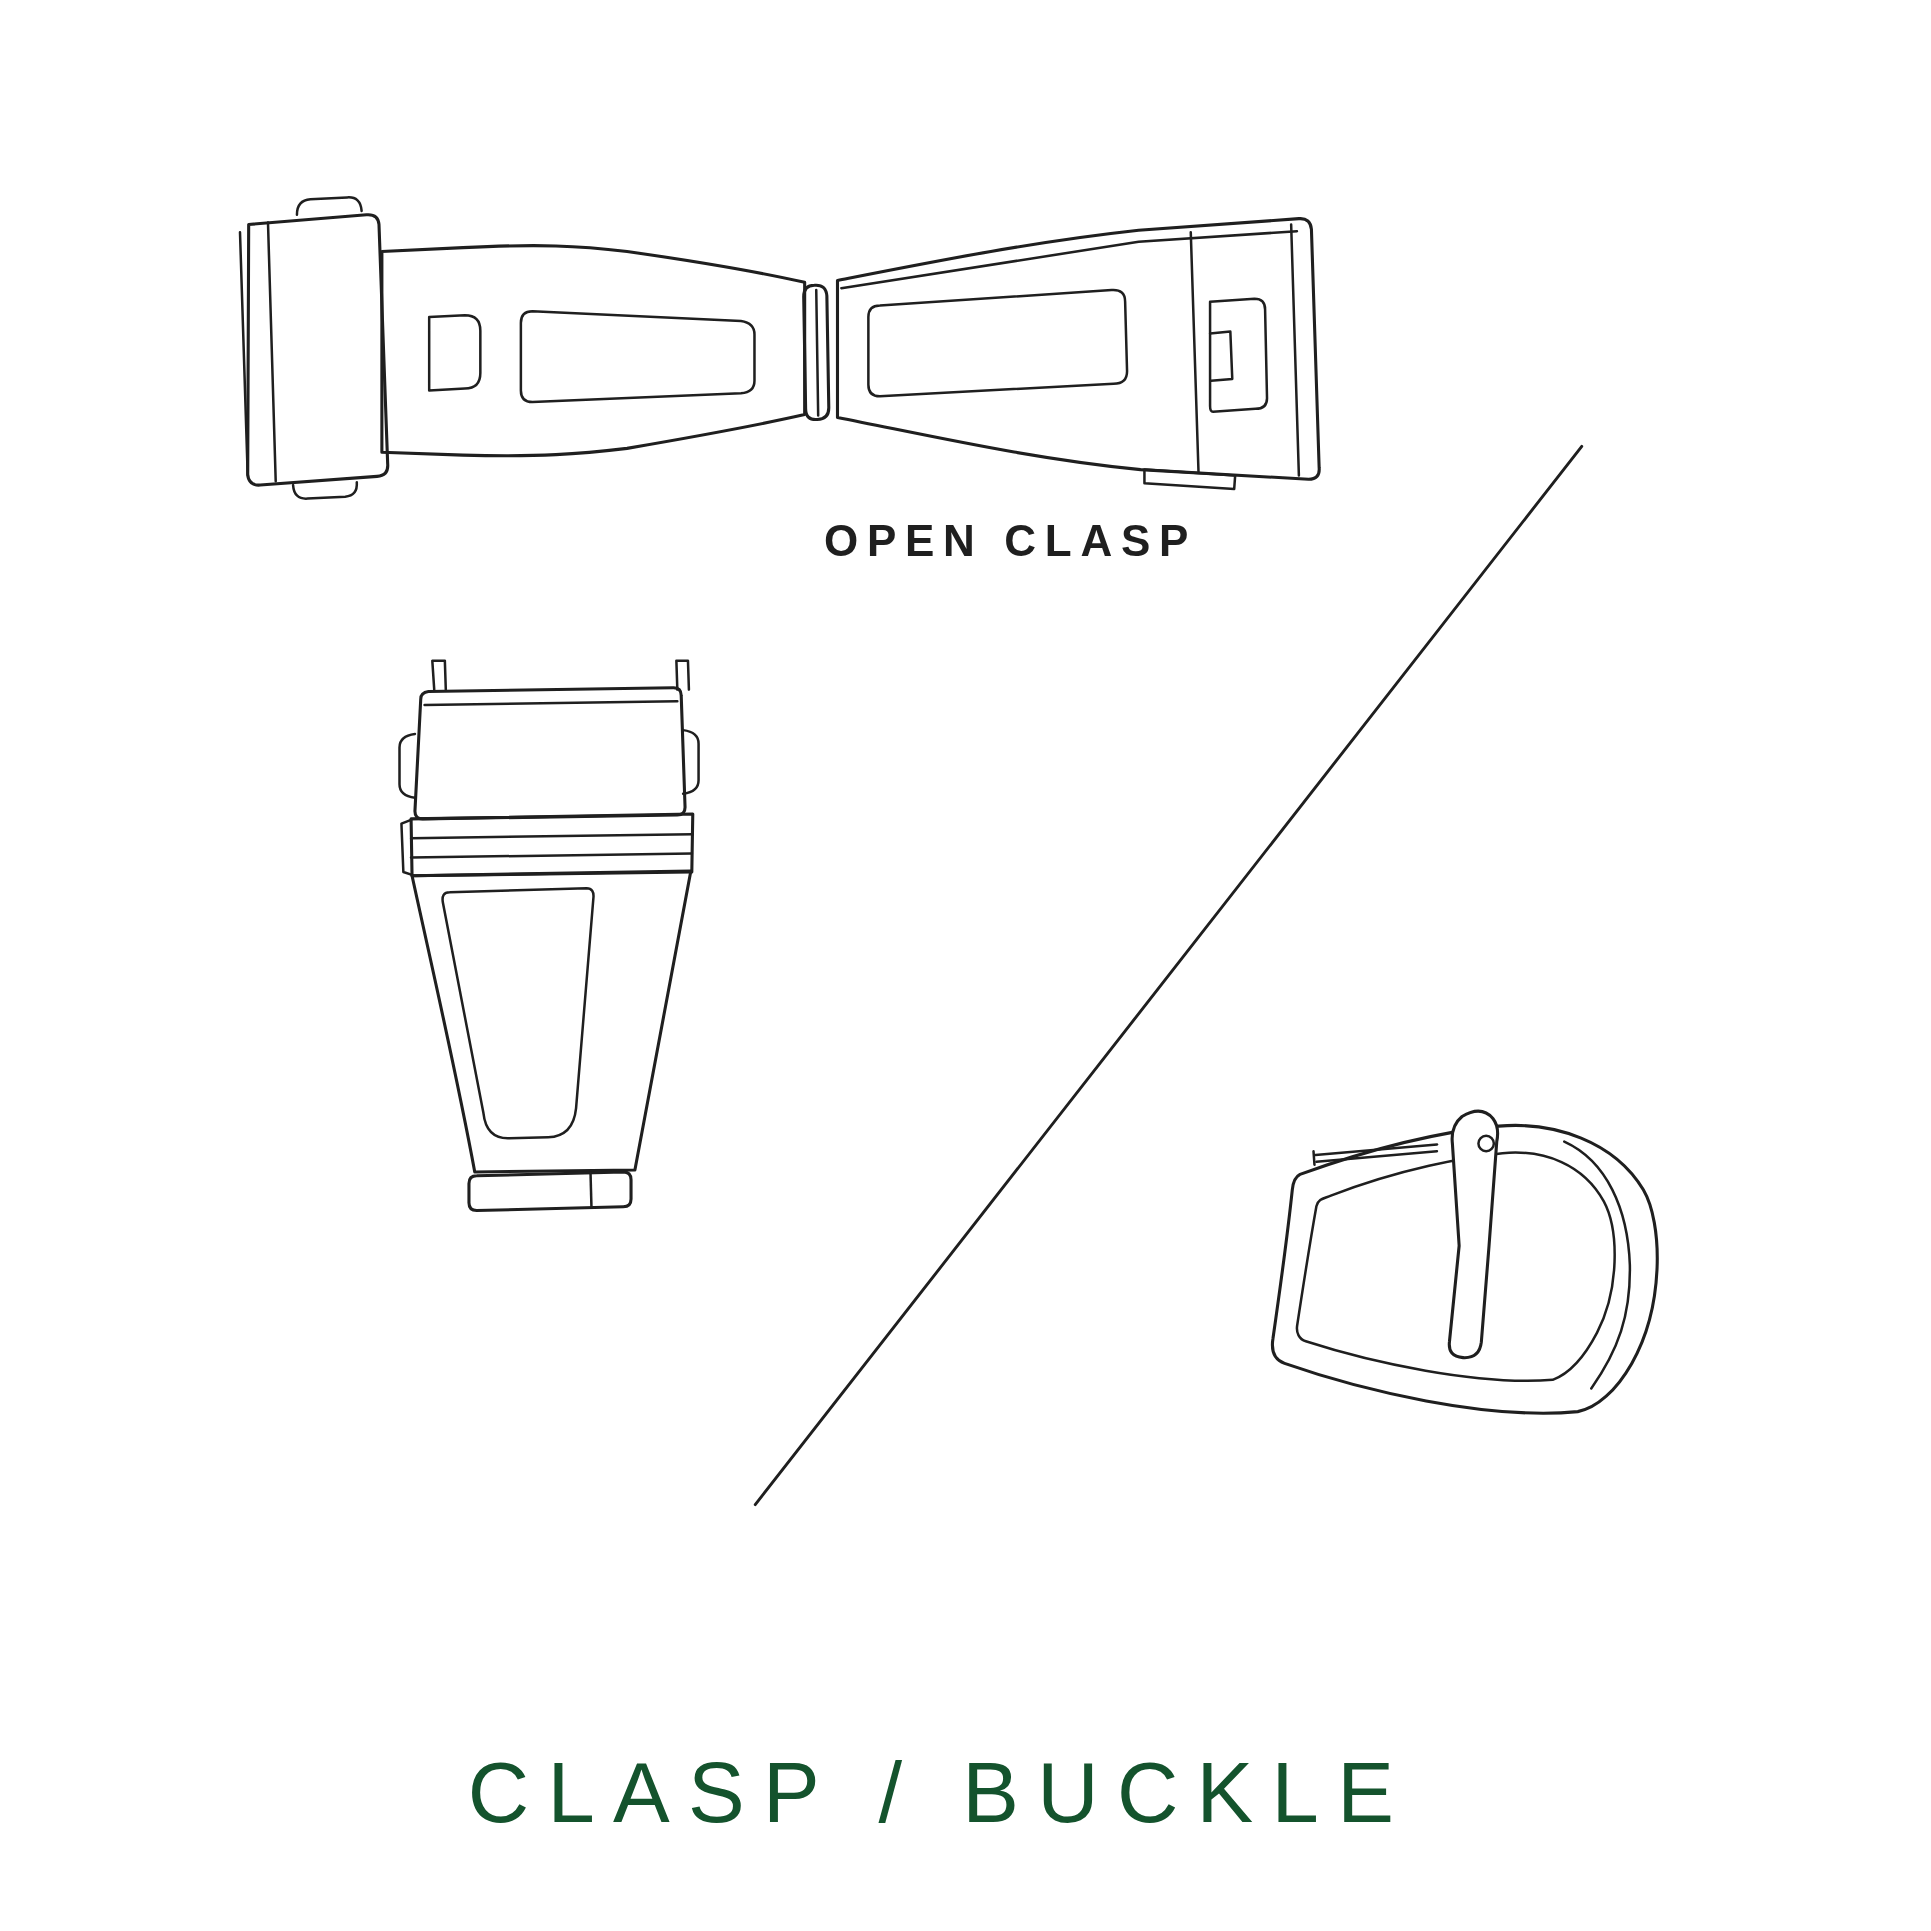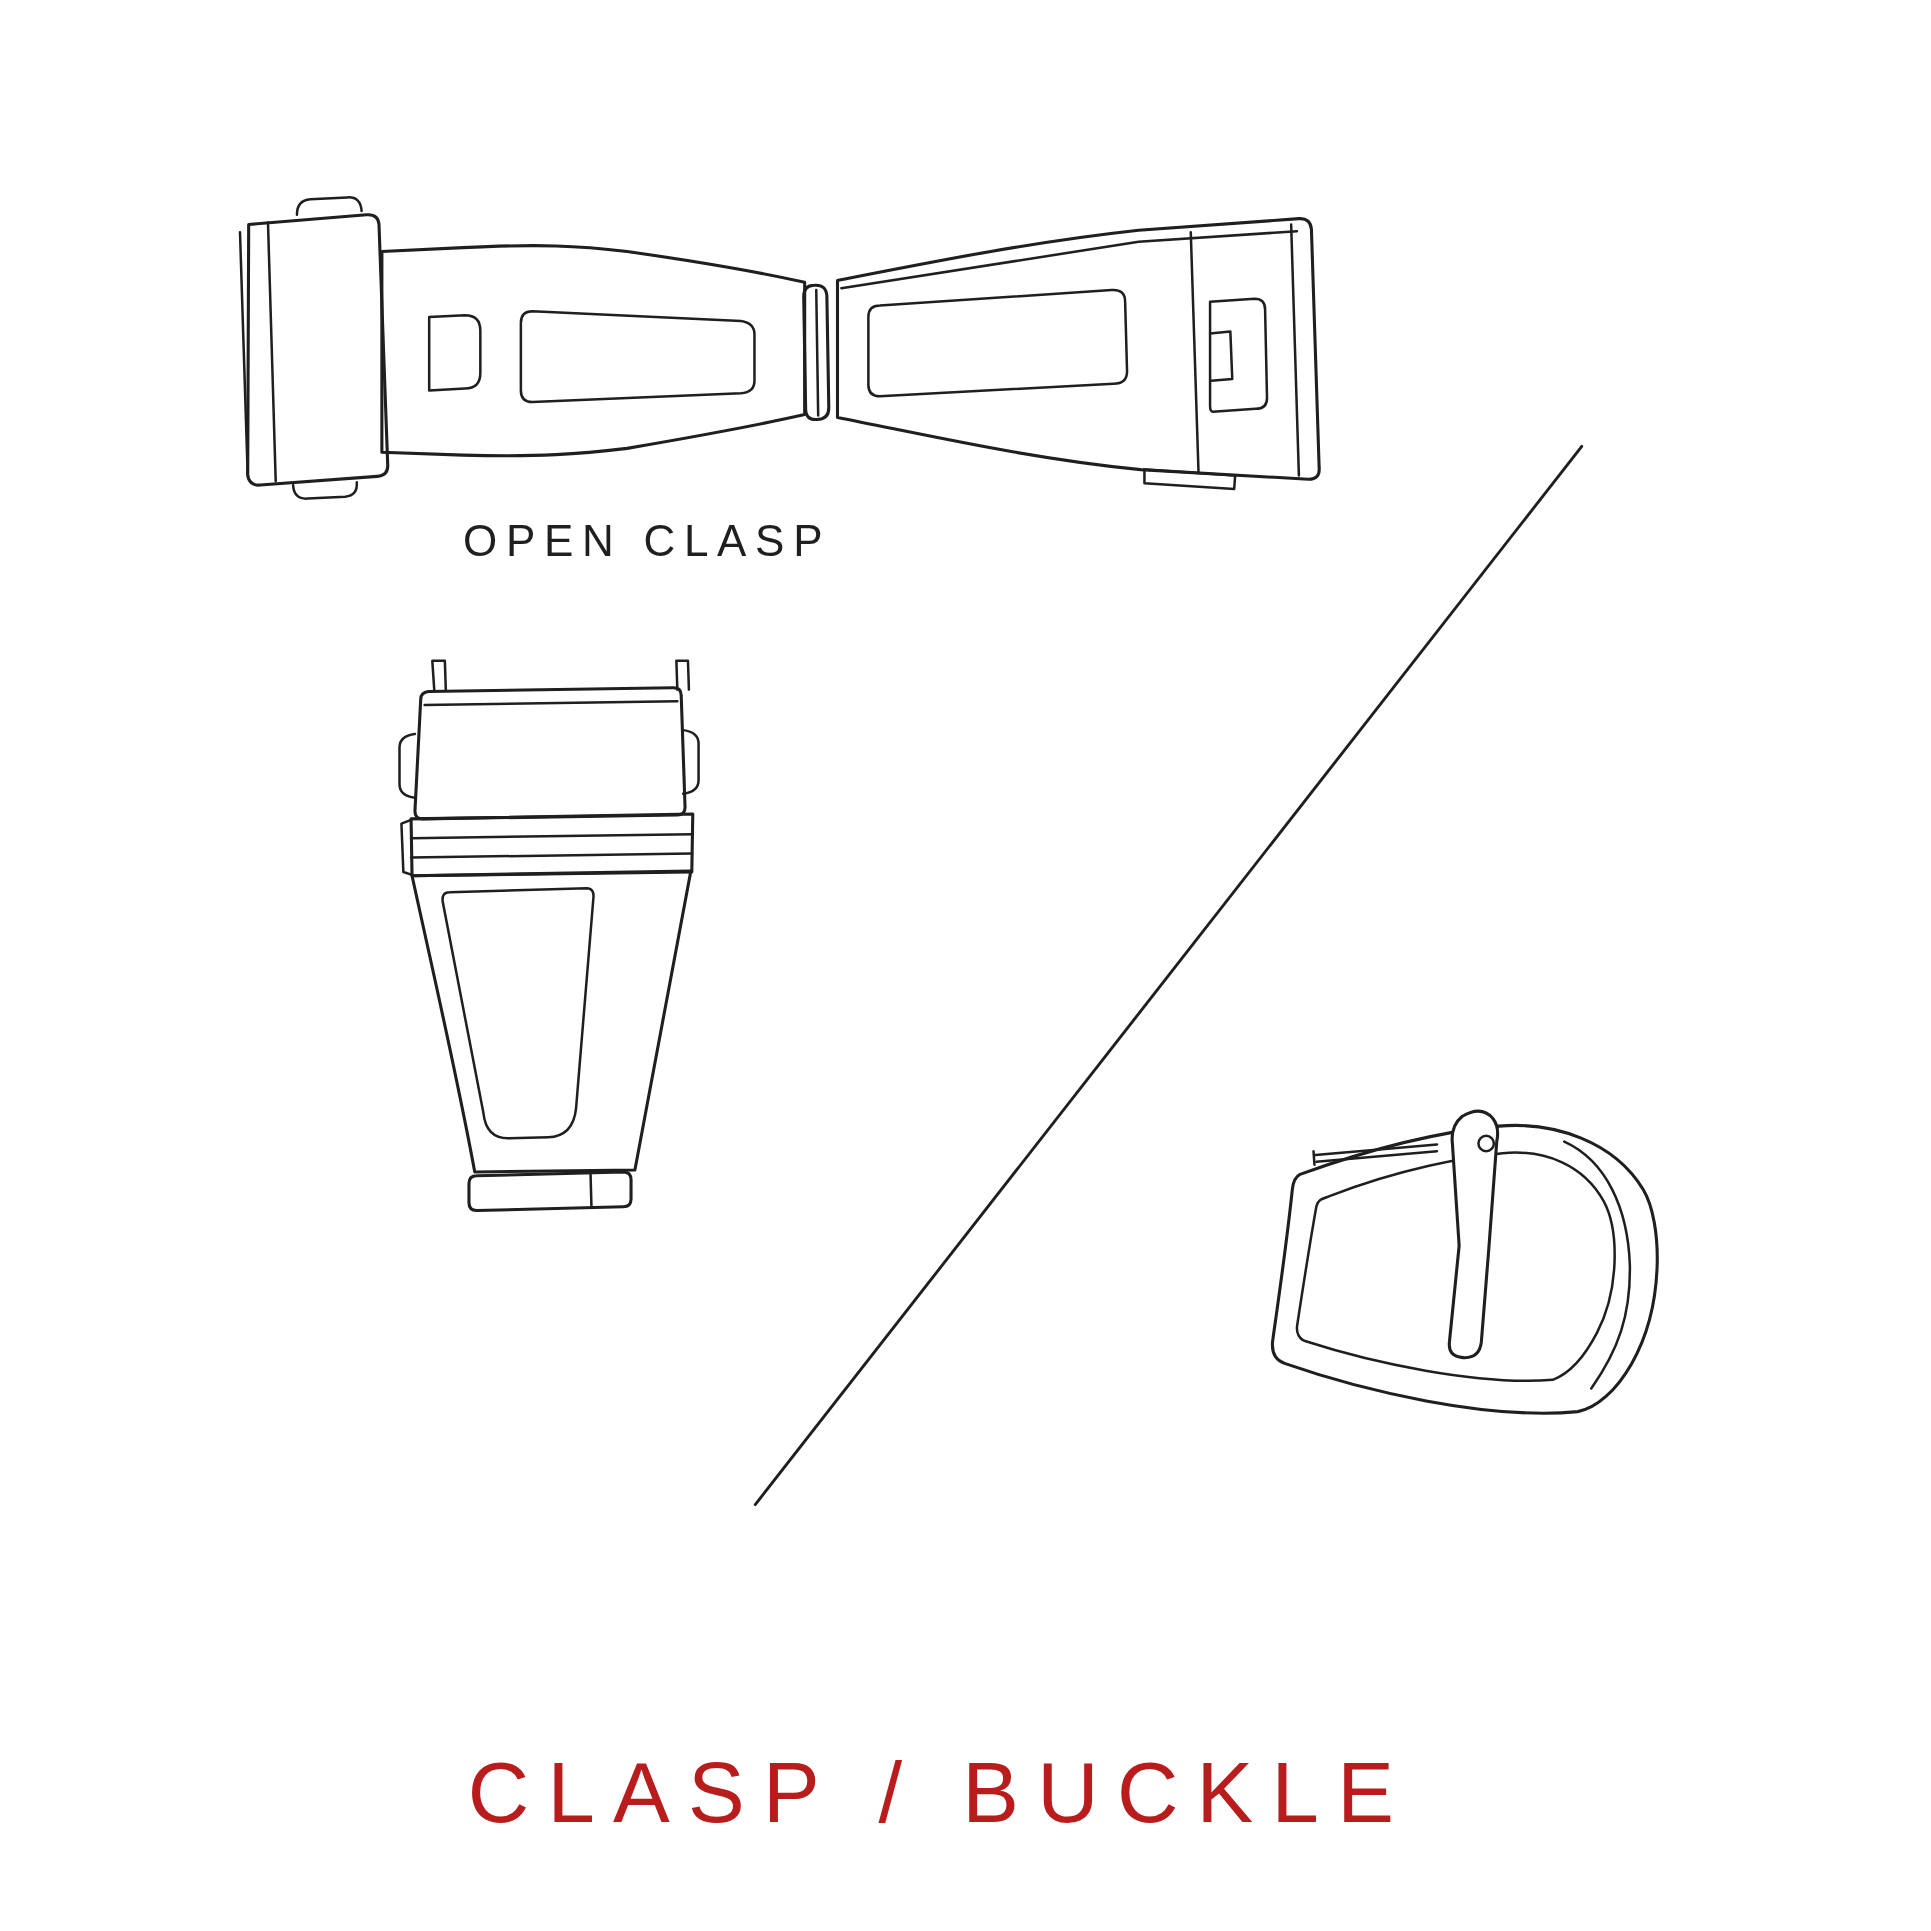--- a/index.html
+++ b/index.html
@@ -7,35 +7,35 @@
     position:relative;
     width:1931px;height:1931px;
     background:#ffffff;
     font-family:"Liberation Sans", sans-serif;
     color:#1f1f1f;
     overflow:hidden;
   }
   .illus{position:absolute;}
   .caption{
     position:absolute;
-    text-align:left;
+    text-align:right;
     font-size:44px;
     letter-spacing:8.7px;
-    font-weight:400;
+    font-weight:700;
     color:#1f1f1f;
     white-space:nowrap;
   }
   .title{
     position:absolute;
     left:0;top:1744px;width:1880px;
     text-align:center;
     font-size:85px;
     letter-spacing:18.3px;
     font-weight:400;
-    color:#b91c1c;
+    color:#14532d;
     white-space:nowrap;
   }
   svg{display:block;overflow:visible;}
   .ln{fill:none;stroke:#1f1f1f;stroke-width:3.2;stroke-linecap:round;stroke-linejoin:round;}
   .ln2{fill:none;stroke:#1f1f1f;stroke-width:2.6;stroke-linecap:round;stroke-linejoin:round;}
   .lnw{fill:#ffffff;stroke:#1f1f1f;stroke-width:3.2;stroke-linecap:round;stroke-linejoin:round;}
 </style>
 </head>
 <body>
 

